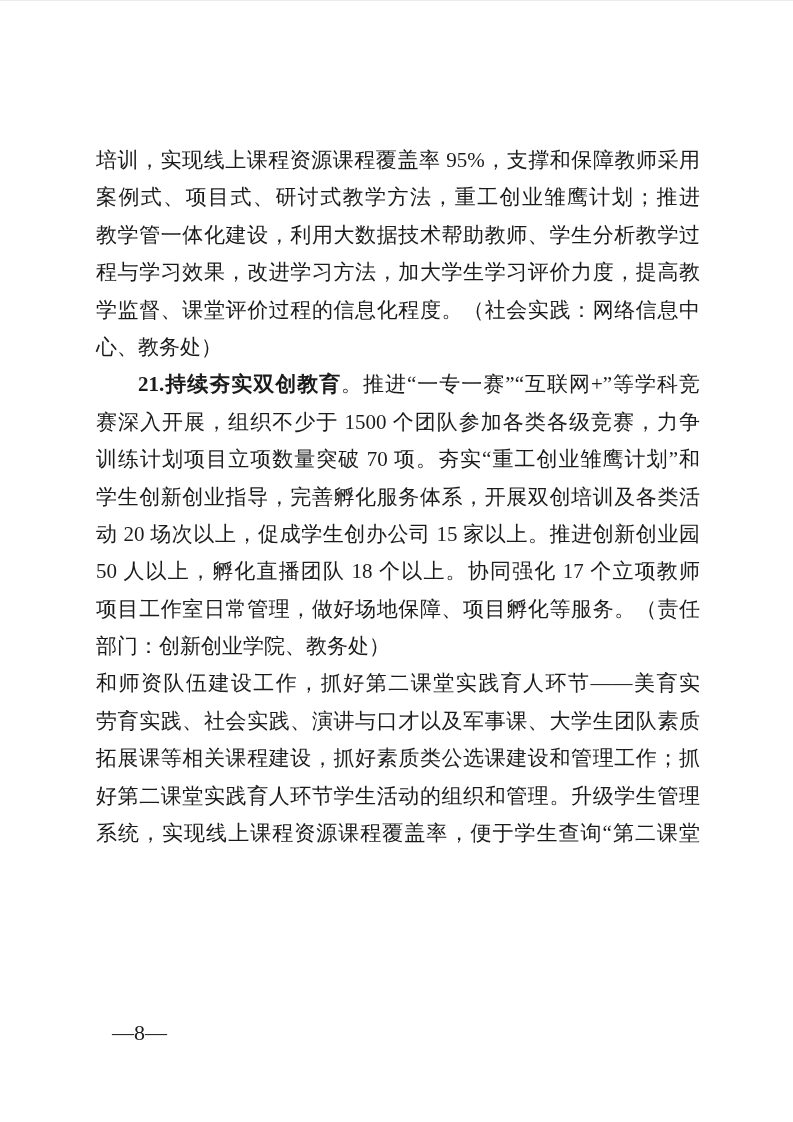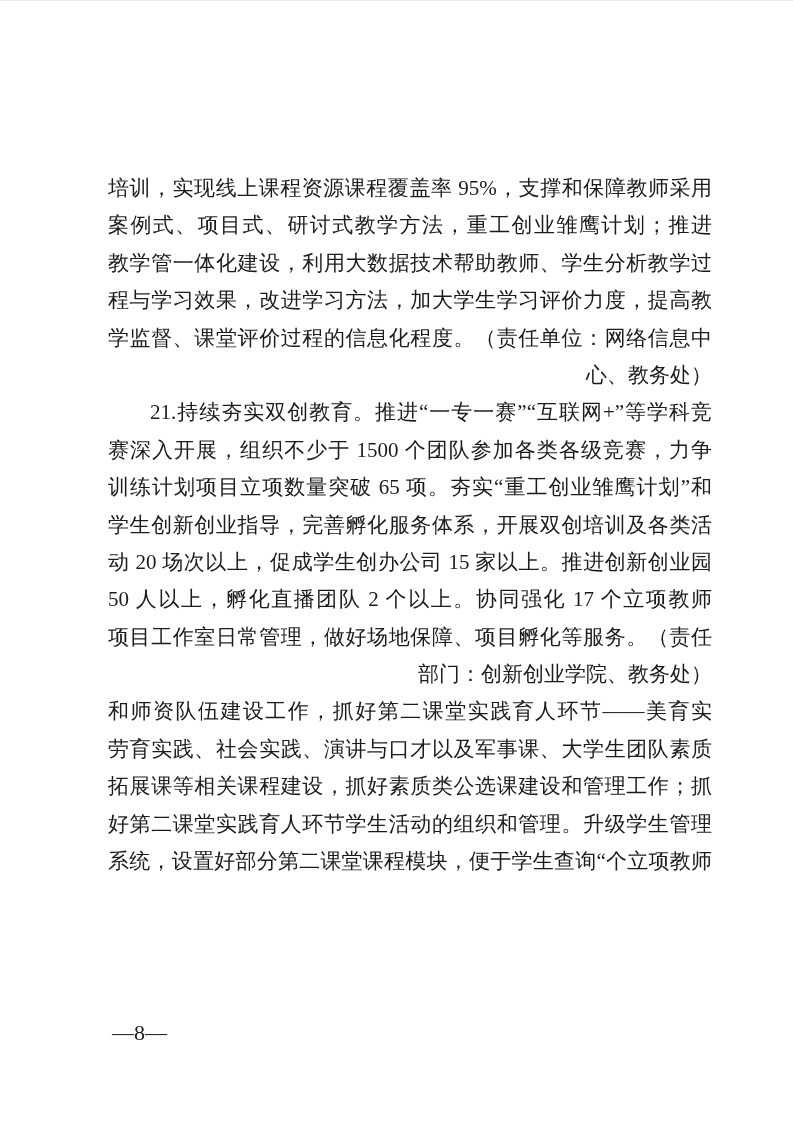--- a/index.html
+++ b/index.html
@@ -12,74 +12,72 @@
     width: 793px;
     height: 1122px;
     background: #ffffff;
     overflow: hidden;
     border-top: 1px solid #ececec;
     font-family: "Liberation Serif", "DejaVu Serif", serif;
     color: #1b1b1b;
   }
   .doc-body {
     position: absolute;
-    left: 108px;
+    left: 96px;
     top: 141px;
     width: 604px;
-    margin-top: 28px;
   }
   .line {
     font-size: 21px;
     line-height: 37.4px;
     height: 37.4px;
     white-space: nowrap;
     color: #1b1b1b;
-    text-align: right;
   }
   .line.just {
     white-space: normal;
     text-align: justify;
     text-align-last: justify;
     overflow: hidden;
   }
   .line.indent {
     text-indent: 42px;
   }
   .bold-head {
-    font-weight: 400;
+    font-weight: 700;
   }
   .page-number {
     position: absolute;
     left: 112px;
     top: 1018px;
     font-size: 22px;
     line-height: 28px;
     color: #1b1b1b;
     letter-spacing: 0px;
   }
 </style>
 </head>
 <body>
 
 <div class="page">
   <div class="doc-body">
       <div class="line just">培训，实现线上课程资源课程覆盖率 95%，支撑和保障教师采用</div>
       <div class="line just">案例式、项目式、研讨式教学方法，重工创业雏鹰计划；推进</div>
       <div class="line just">教学管一体化建设，利用大数据技术帮助教师、学生分析教学过</div>
       <div class="line just">程与学习效果，改进学习方法，加大学生学习评价力度，提高教</div>
-      <div class="line just">学监督、课堂评价过程的信息化程度。（责任单位：网络信息中</div>
+      <div class="line just">学监督、课堂评价过程的信息化程度。（社会实践：网络信息中</div>
       <div class="line">心、教务处）</div>
       <div class="line indent just"><span class="bold-head">21.持续夯实双创教育</span>。推进“一专一赛”“互联网+”等学科竞</div>
       <div class="line just">赛深入开展，组织不少于 1500 个团队参加各类各级竞赛，力争</div>
-      <div class="line just">训练计划项目立项数量突破 65 项。夯实“重工创业雏鹰计划”和</div>
+      <div class="line just">训练计划项目立项数量突破 70 项。夯实“重工创业雏鹰计划”和</div>
       <div class="line just">学生创新创业指导，完善孵化服务体系，开展双创培训及各类活</div>
       <div class="line just">动 20 场次以上，促成学生创办公司 15 家以上。推进创新创业园</div>
-      <div class="line just">50 人以上，孵化直播团队 2 个以上。协同强化 17 个立项教师</div>
+      <div class="line just">50 人以上，孵化直播团队 18 个以上。协同强化 17 个立项教师</div>
       <div class="line just">项目工作室日常管理，做好场地保障、项目孵化等服务。（责任</div>
       <div class="line">部门：创新创业学院、教务处）</div>
       <div class="line just">和师资队伍建设工作，抓好第二课堂实践育人环节——美育实践、</div>
       <div class="line just">劳育实践、社会实践、演讲与口才以及军事课、大学生团队素质</div>
       <div class="line just">拓展课等相关课程建设，抓好素质类公选课建设和管理工作；抓</div>
       <div class="line just">好第二课堂实践育人环节学生活动的组织和管理。升级学生管理</div>
-      <div class="line just">系统，设置好部分第二课堂课程模块，便于学生查询“个立项教师</div>
+      <div class="line just">系统，实现线上课程资源课程覆盖率，便于学生查询“第二课堂</div>
     </div>
   <div class="page-number">—8—</div>
 </div>
 
 </body></html>

